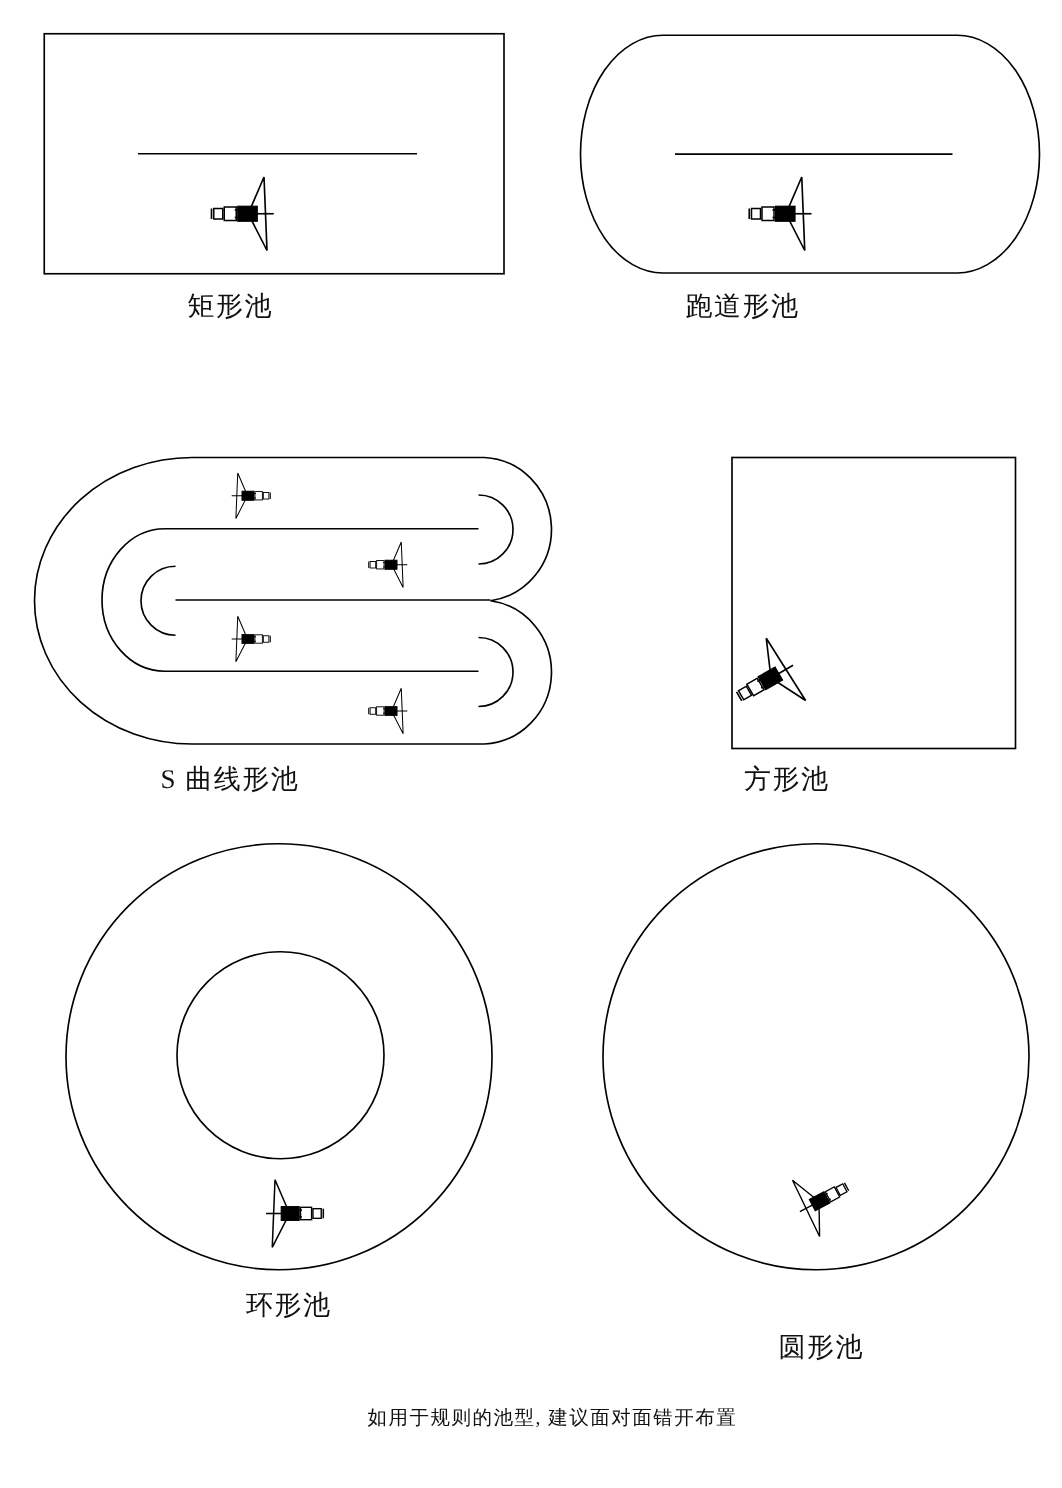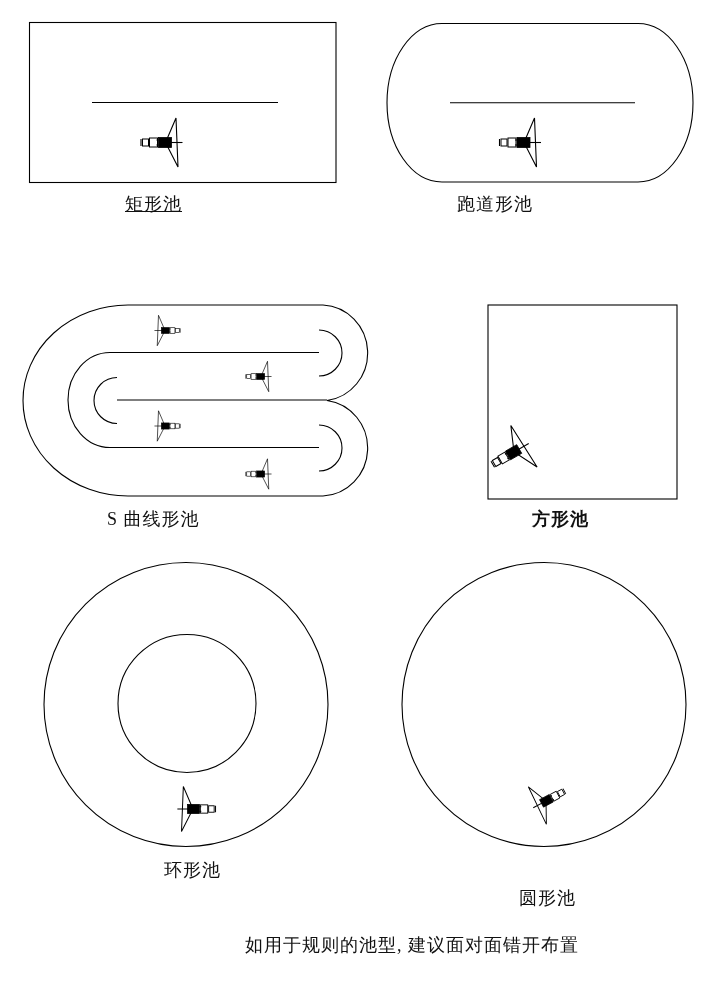--- a/index.html
+++ b/index.html
@@ -9,21 +9,21 @@
     font-family:"Liberation Serif","DejaVu Serif",serif;
   }
   #diagram-canvas{position:absolute;left:0;top:0;}
   .pool-label{
     position:absolute;
     font-size:18px;line-height:20px;color:#111;
     white-space:nowrap;letter-spacing:1px;
   }
   .caption{
     position:absolute;
-    font-size:18px;line-height:22px;color:#111;
+    font-size:13px;line-height:22px;color:#111;
     white-space:nowrap;letter-spacing:1px;
   }
   svg line, svg path, svg rect.pool, svg circle{
     stroke:#000;stroke-width:1.1;fill:none;
   }
 </style>
 </head>
 <body>
 
 <svg id="diagram-canvas" width="708" height="992" viewBox="0 0 708 992">
@@ -76,25 +76,25 @@
     <circle cx="187" cy="703.5" r="69"></circle>
     <use href="#mixer" transform="translate(193,809) scale(-0.92,0.92)"></use>
   </g>
 
   <g>
     <circle cx="544" cy="704.5" r="142"></circle>
     <use href="#mixer" transform="translate(546,801) rotate(-28) scale(-0.85,0.85)"></use>
   </g>
 </svg>
 
-<div class="pool-label" style="left:125px;top:194px;text-decoration:underline;">矩形池</div>
+<div class="pool-label" style="left:125px;top:194px;">矩形池</div>
 
 <div class="pool-label" style="left:457px;top:194px;">跑道形池</div>
 
 <div class="pool-label" style="left:107px;top:509px;text-align:center;">S 曲线形池</div>
 
-<div class="pool-label" style="left:532px;top:509px;font-weight:bold;">方形池</div>
+<div class="pool-label" style="left:496px;top:509px;">方形池</div>
 
 <div class="pool-label" style="left:164px;top:860px;">环形池</div>
 
 <div class="pool-label" style="left:519px;top:888px;">圆形池</div>
 
 <div class="caption" style="left:245px;top:934px;">如用于规则的池型, 建议面对面错开布置</div>
 
 </body></html>

